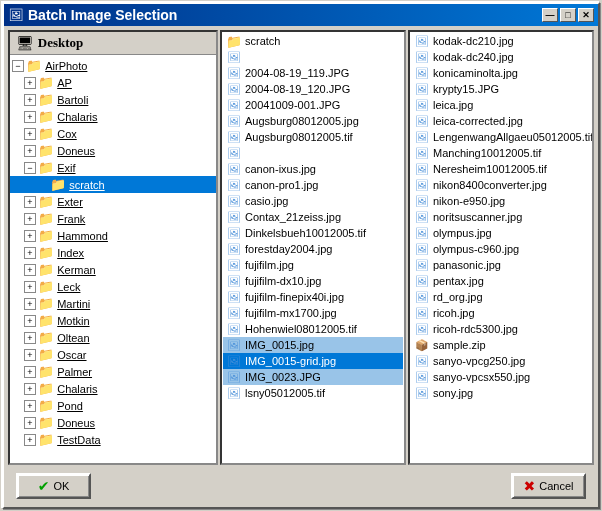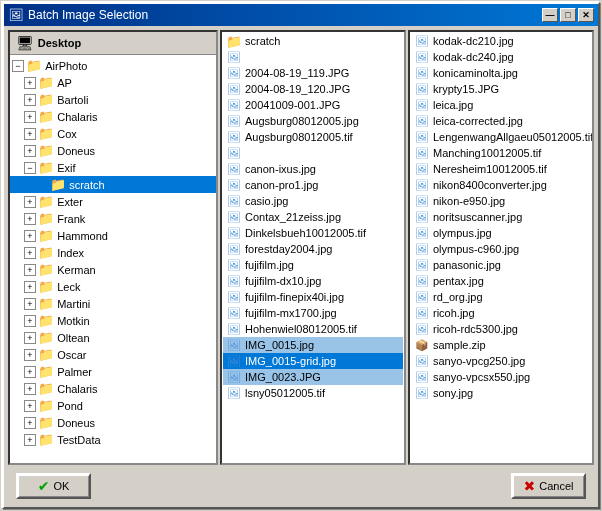--- a/index.html
+++ b/index.html
@@ -38,22 +38,22 @@
       width: 16px;
       height: 16px;
       margin-right: 4px;
       display: flex;
       align-items: center;
       justify-content: center;
       font-size: 12px;
     }
     .title-bar-text {
       flex: 1;
-      font-size: 12px;
-      font-weight: normal;
+      font-size: 14px;
+      font-weight: bold;
     }
     .title-bar-buttons {
       display: flex;
       gap: 2px;
     }
     .tb-btn {
       width: 16px;
       height: 14px;
       background: #d4d0c8;
       border: 1px solid #555;
@@ -102,22 +102,23 @@
       padding: 3px 6px;
       display: flex;
       align-items: center;
       gap: 4px;
       cursor: pointer;
     }
     .folder-header-icon {
       font-size: 14px;
     }
     .folder-header-text {
-      font-size: 11px;
+      font-size: 13px;
       font-weight: bold;
+      font-family: Liberation Serif, serif;
     }
 
     .tree-container {
       flex: 1;
       overflow-y: scroll;
       overflow-x: auto;
       padding: 2px 0;
     }
 
     .tree-item {
@@ -141,21 +142,21 @@
       font-size: 9px;
       margin-right: 2px;
       cursor: pointer;
       flex-shrink: 0;
     }
     .expand-placeholder { width: 14px; display: inline-block; }
     .folder-icon {
       font-size: 13px;
       margin-right: 3px;
     }
-    .tree-label { font-size: 11px; }
+    .tree-label { font-size: 11px; text-decoration: underline; }
 
     
     .file-panels {
       flex: 1;
       display: flex;
       gap: 2px;
       overflow: hidden;
     }
 
     .file-panel {

